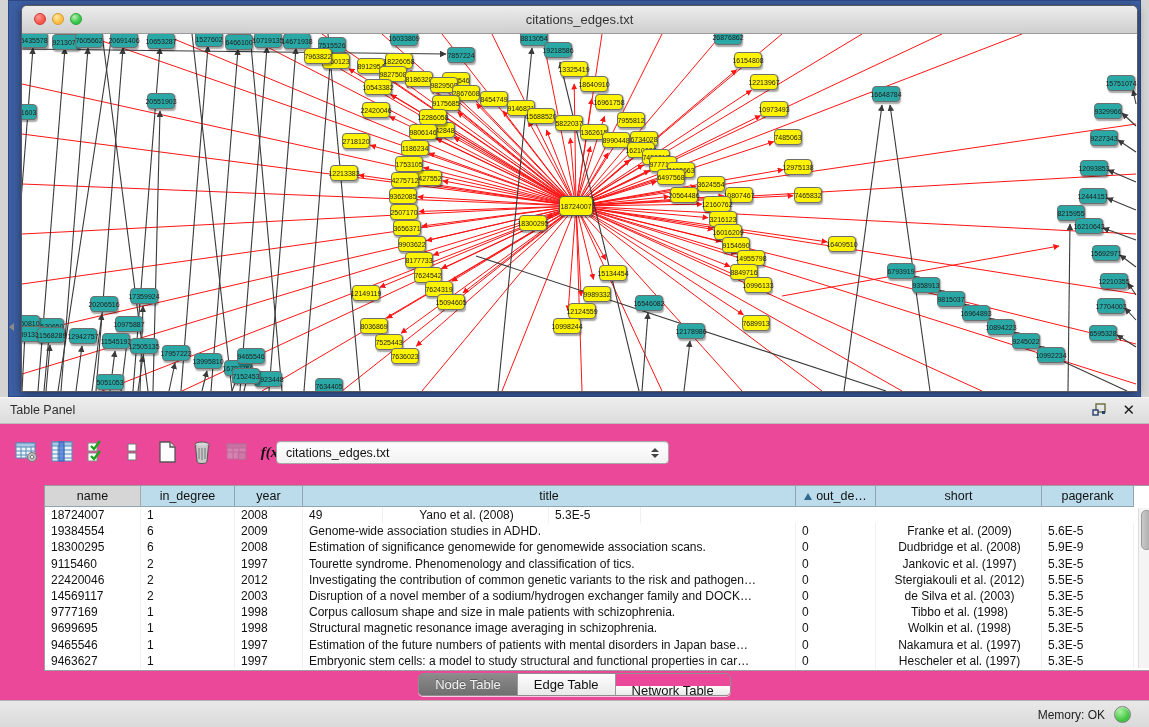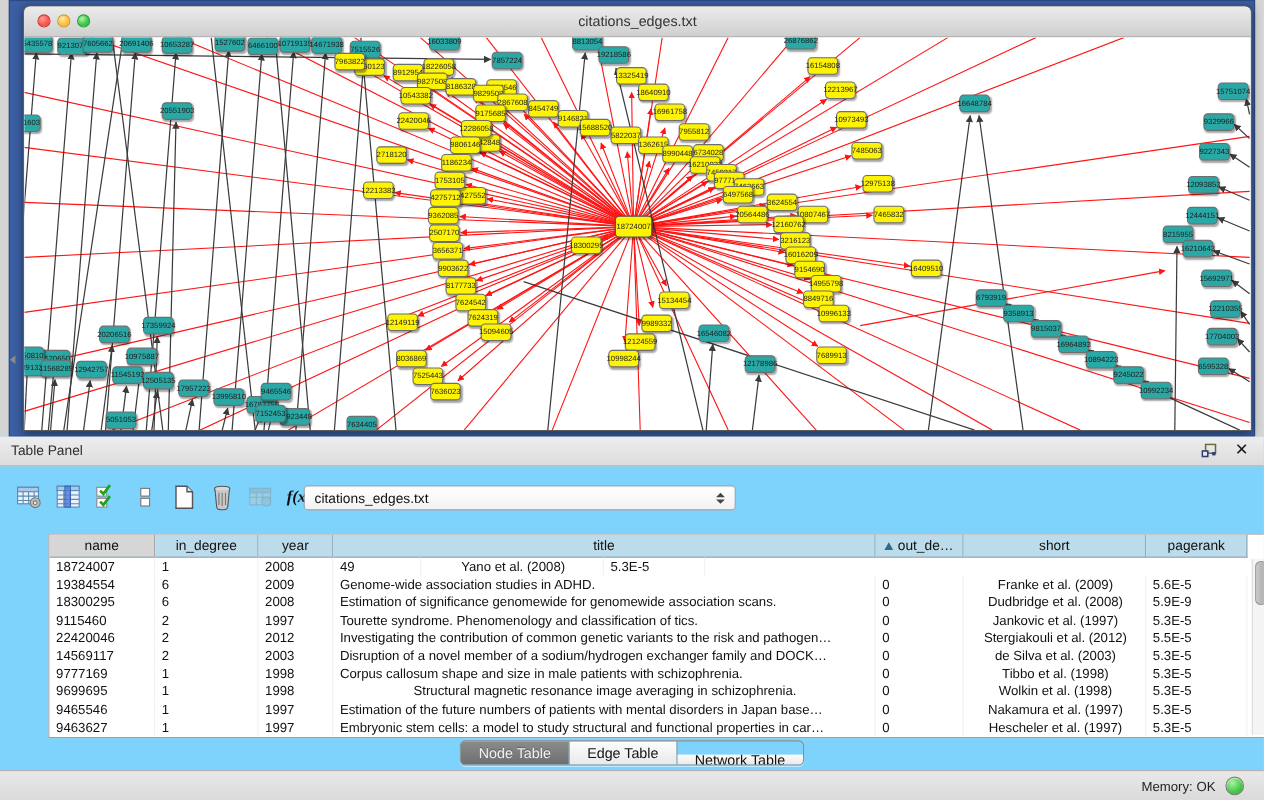--- a/index.html
+++ b/index.html
@@ -28,21 +28,21 @@
   .gnode{position:absolute;width:26px;height:14px;border:1px solid #6e6e6e;border-radius:4px;
     transform:translate(-50%,-50%);display:flex;align-items:center;justify-content:center;
     box-shadow:1px 1.5px 1.5px rgba(0,0,0,.35);z-index:2;}
   .gnode span{font-size:7px;color:#1c1c1c;white-space:nowrap;line-height:1;}
   .gnode.y{background:#fdf303;}
   .gnode.t{background:#2aa8a5;}
   .gnode.hub{width:32px;height:18px;z-index:3;border-color:#555;}
   .panel-collapse-arrow{position:absolute;left:0px;top:322px;width:0;height:0;
     border-top:4px solid transparent;border-bottom:4px solid transparent;border-right:5px solid #8a8a8a;}
   
-  .table-panel{position:absolute;left:0;top:397px;width:1149px;height:303px;background:#7dd3fc;}
+  .table-panel{position:absolute;left:0;top:397px;width:1149px;height:303px;background:#ec4899;}
   .tp-header{height:25px;background:linear-gradient(#ededed,#dcdcdc);
     border-top:1px solid #f6f6f6;border-bottom:1px solid #bdbdbd;position:relative;}
   .tp-header .tp-title{position:absolute;left:10px;top:5px;font-size:12.5px;color:#2e2e2e;}
   .tp-float{position:absolute;right:42px;top:5px;width:15px;height:14px;cursor:pointer;}
   .tp-close{position:absolute;right:14px;top:3px;font-size:15px;font-weight:bold;color:#1a1a1a;cursor:pointer;line-height:18px;}
   .toolbar{position:absolute;left:14px;top:40px;height:30px;display:flex;align-items:center;gap:9px;}
   .tb-icon{width:26px;height:26px;display:flex;align-items:center;justify-content:center;cursor:pointer;}
   .tb-icon.disabled{opacity:.45;cursor:default;}
   .fx{font-family:"Liberation Serif","DejaVu Serif",serif;font-style:italic;font-weight:bold;font-size:15px;color:#111;}
   .table-select{position:absolute;left:276px;top:44px;width:393px;height:23px;
@@ -828,21 +828,21 @@
           <div class="dt-c" style="width: 68px;">1998</div>
           <div class="dt-c" style="width: 493px;">Corpus callosum shape and size in male patients with schizophrenia.</div>
           <div class="dt-c" style="width: 80px;">0</div>
           <div class="dt-c center" style="width: 166px;">Tibbo et al. (1998)</div>
           <div class="dt-c" style="width: 92px;">5.3E-5</div>
         </div>
         <div class="dt-row">
           <div class="dt-c" style="width: 96px;">9699695</div>
           <div class="dt-c" style="width: 94px;">1</div>
           <div class="dt-c" style="width: 68px;">1998</div>
-          <div class="dt-c" style="width: 493px; text-align: center;">Structural magnetic resonance image averaging in schizophrenia.</div>
+          <div class="dt-c" style="width: 493px;">Structural magnetic resonance image averaging in schizophrenia.</div>
           <div class="dt-c" style="width: 80px;">0</div>
           <div class="dt-c center" style="width: 166px;">Wolkin et al. (1998)</div>
           <div class="dt-c" style="width: 92px;">5.3E-5</div>
         </div>
         <div class="dt-row">
           <div class="dt-c" style="width: 96px;">9465546</div>
           <div class="dt-c" style="width: 94px;">1</div>
           <div class="dt-c" style="width: 68px;">1997</div>
           <div class="dt-c" style="width: 493px;">Estimation of the future numbers of patients with mental disorders in Japan base…</div>
           <div class="dt-c" style="width: 80px;">0</div>

